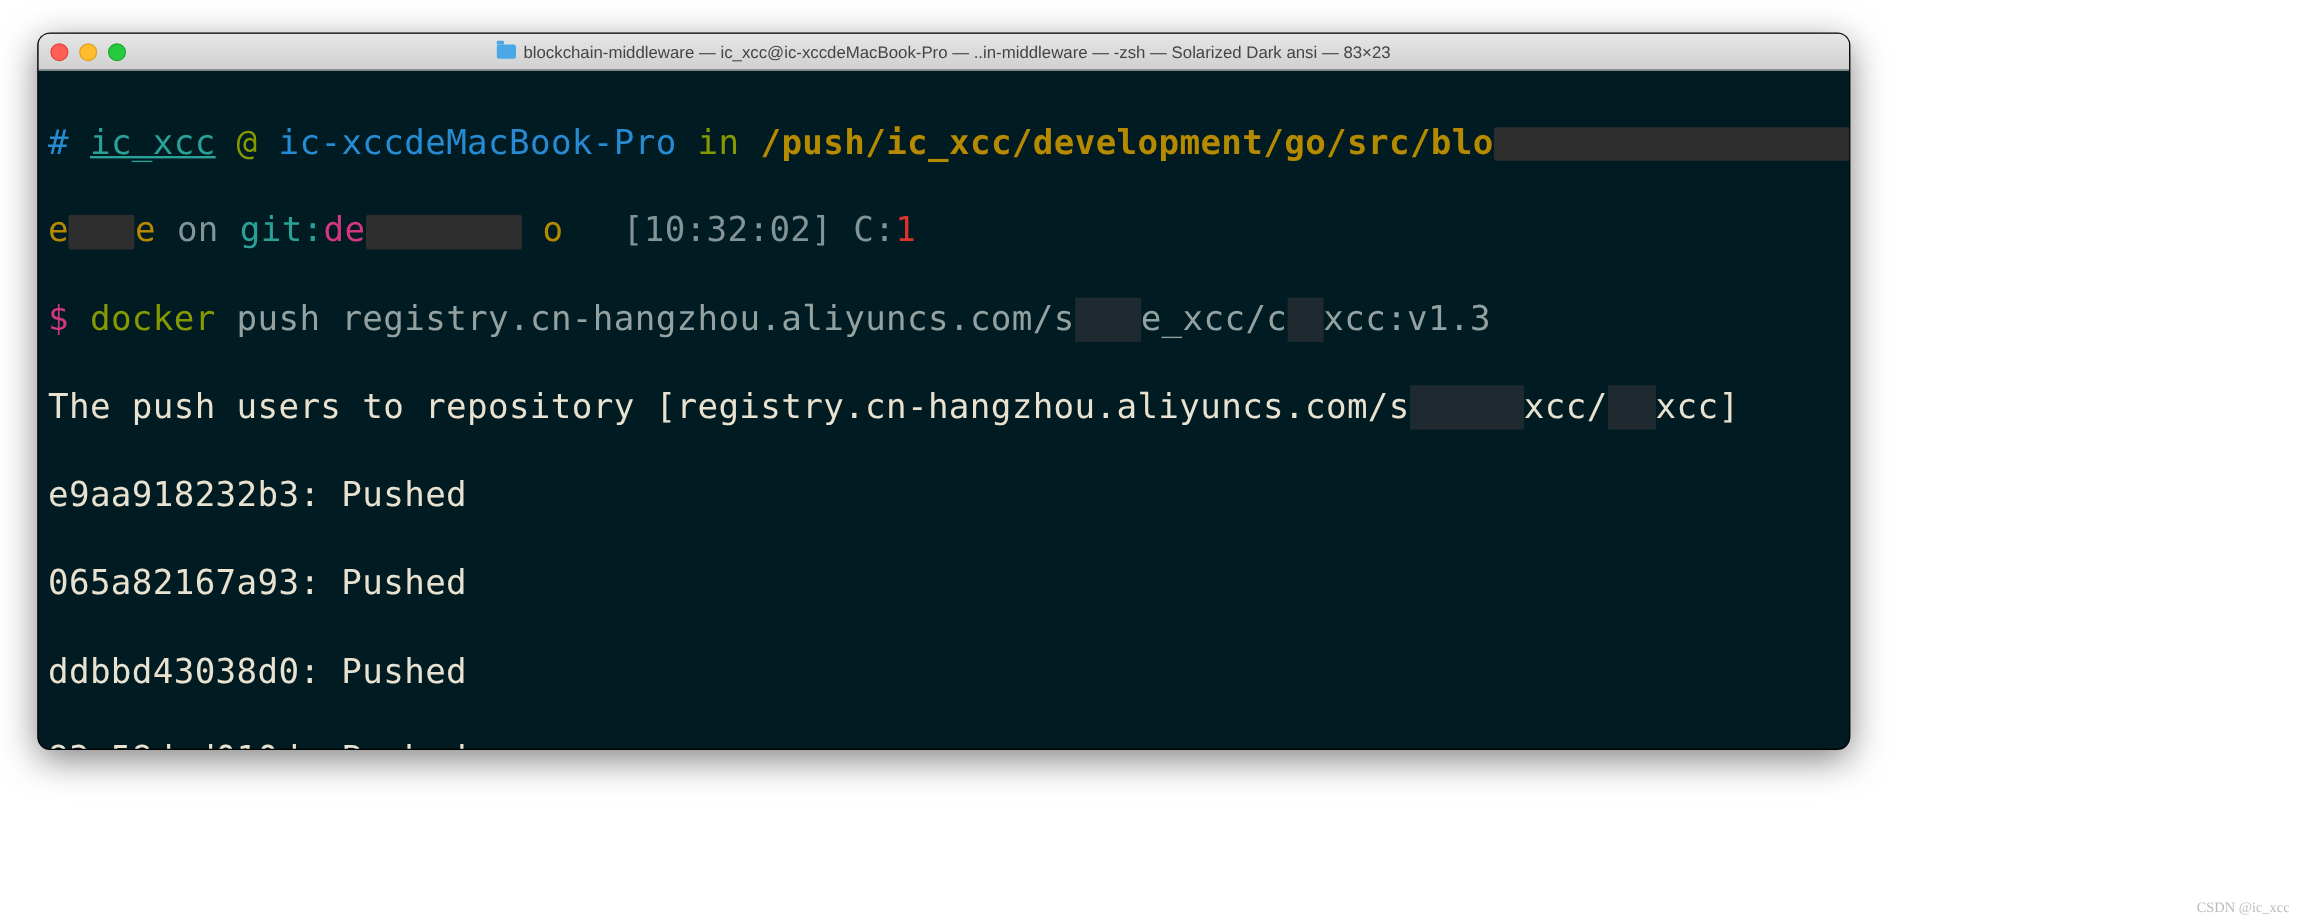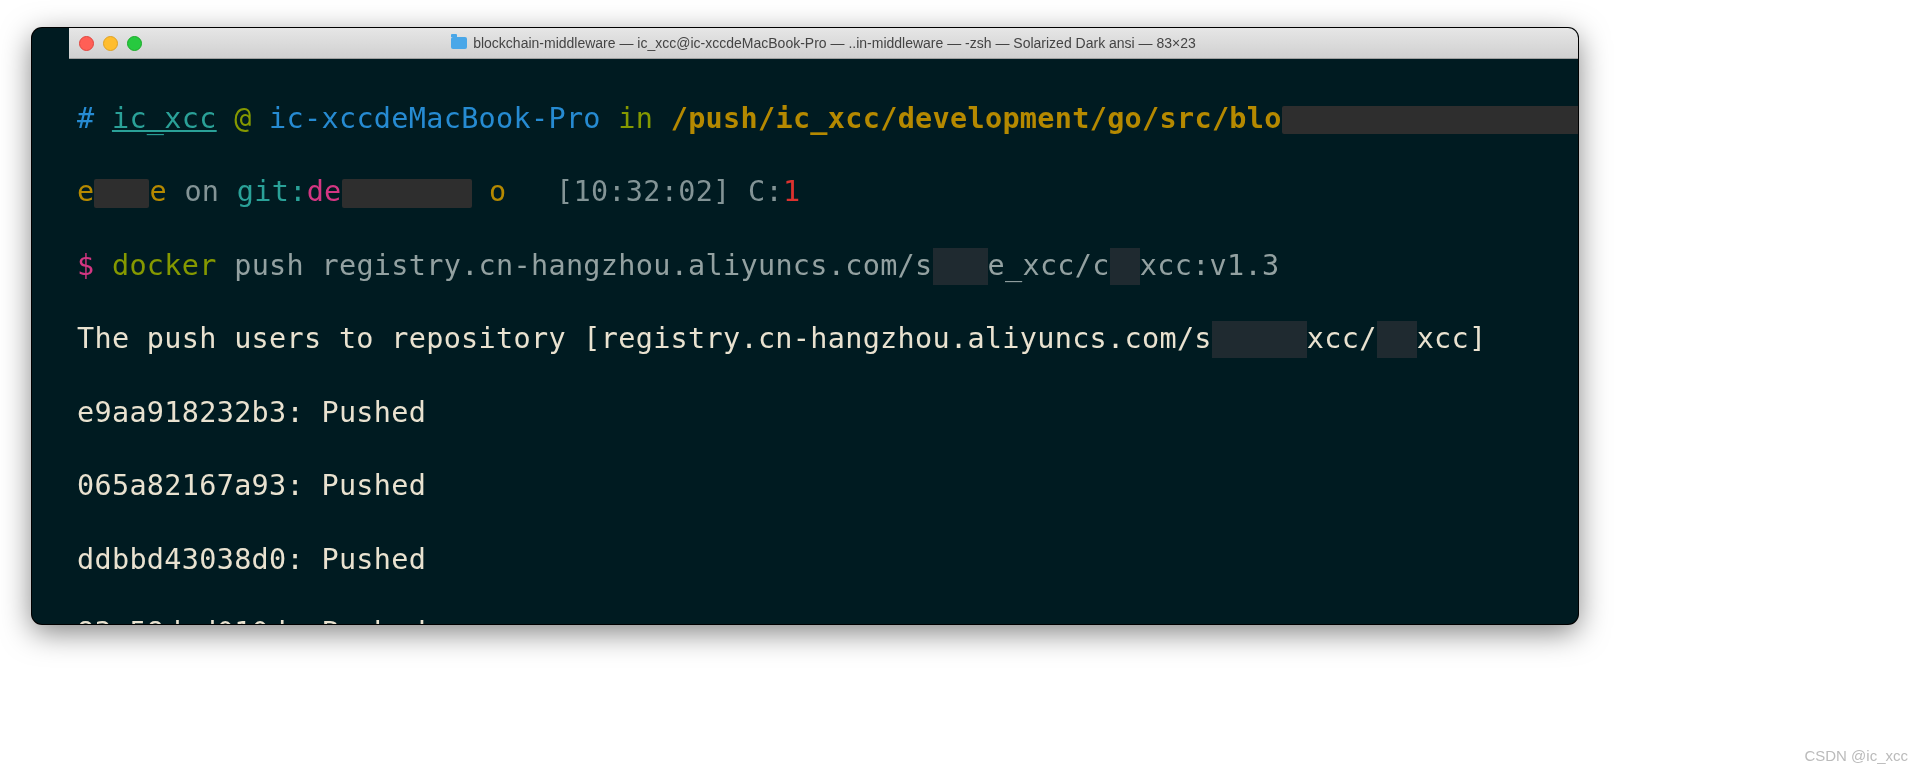--- a/index.html
+++ b/index.html
@@ -13,21 +13,20 @@
 .window {
   position: absolute;
   left: 32px;
   top: 28px;
   width: 1509px;
   height: 596px;
   border-radius: 10px;
   overflow: hidden;
   box-shadow: 0 0 0 1px #000, 0 8px 30px rgba(0,0,0,0.5);
   background: #001b21;
-  padding-left: 37px;
 }
 .titlebar {
   height: 30px;
   background: linear-gradient(#e6e6e6, #d0d0d0);
   border-bottom: 1px solid #a0a0a0;
   display: flex;
   align-items: center;
   padding: 0 10px;
   position: relative;
 }
@@ -111,22 +110,22 @@
 }
 .redact2 {
   background: #1f2a30;
   color: #1f2a30;
   display: inline-block;
 }
 .watermark {
   position: absolute;
   right: 18px;
   bottom: 6px;
-  font-family: Liberation Sans, sans-serif;
-  font-size: 15px;
+  font-family: Liberation Serif, serif;
+  font-size: 12px;
   color: #bbb;
 }
 </style>
 </head>
 <body>
 
 <div class="window">
   <div class="titlebar">
     <div class="traffic-lights">
       <div class="traffic-light tl-close"></div>

